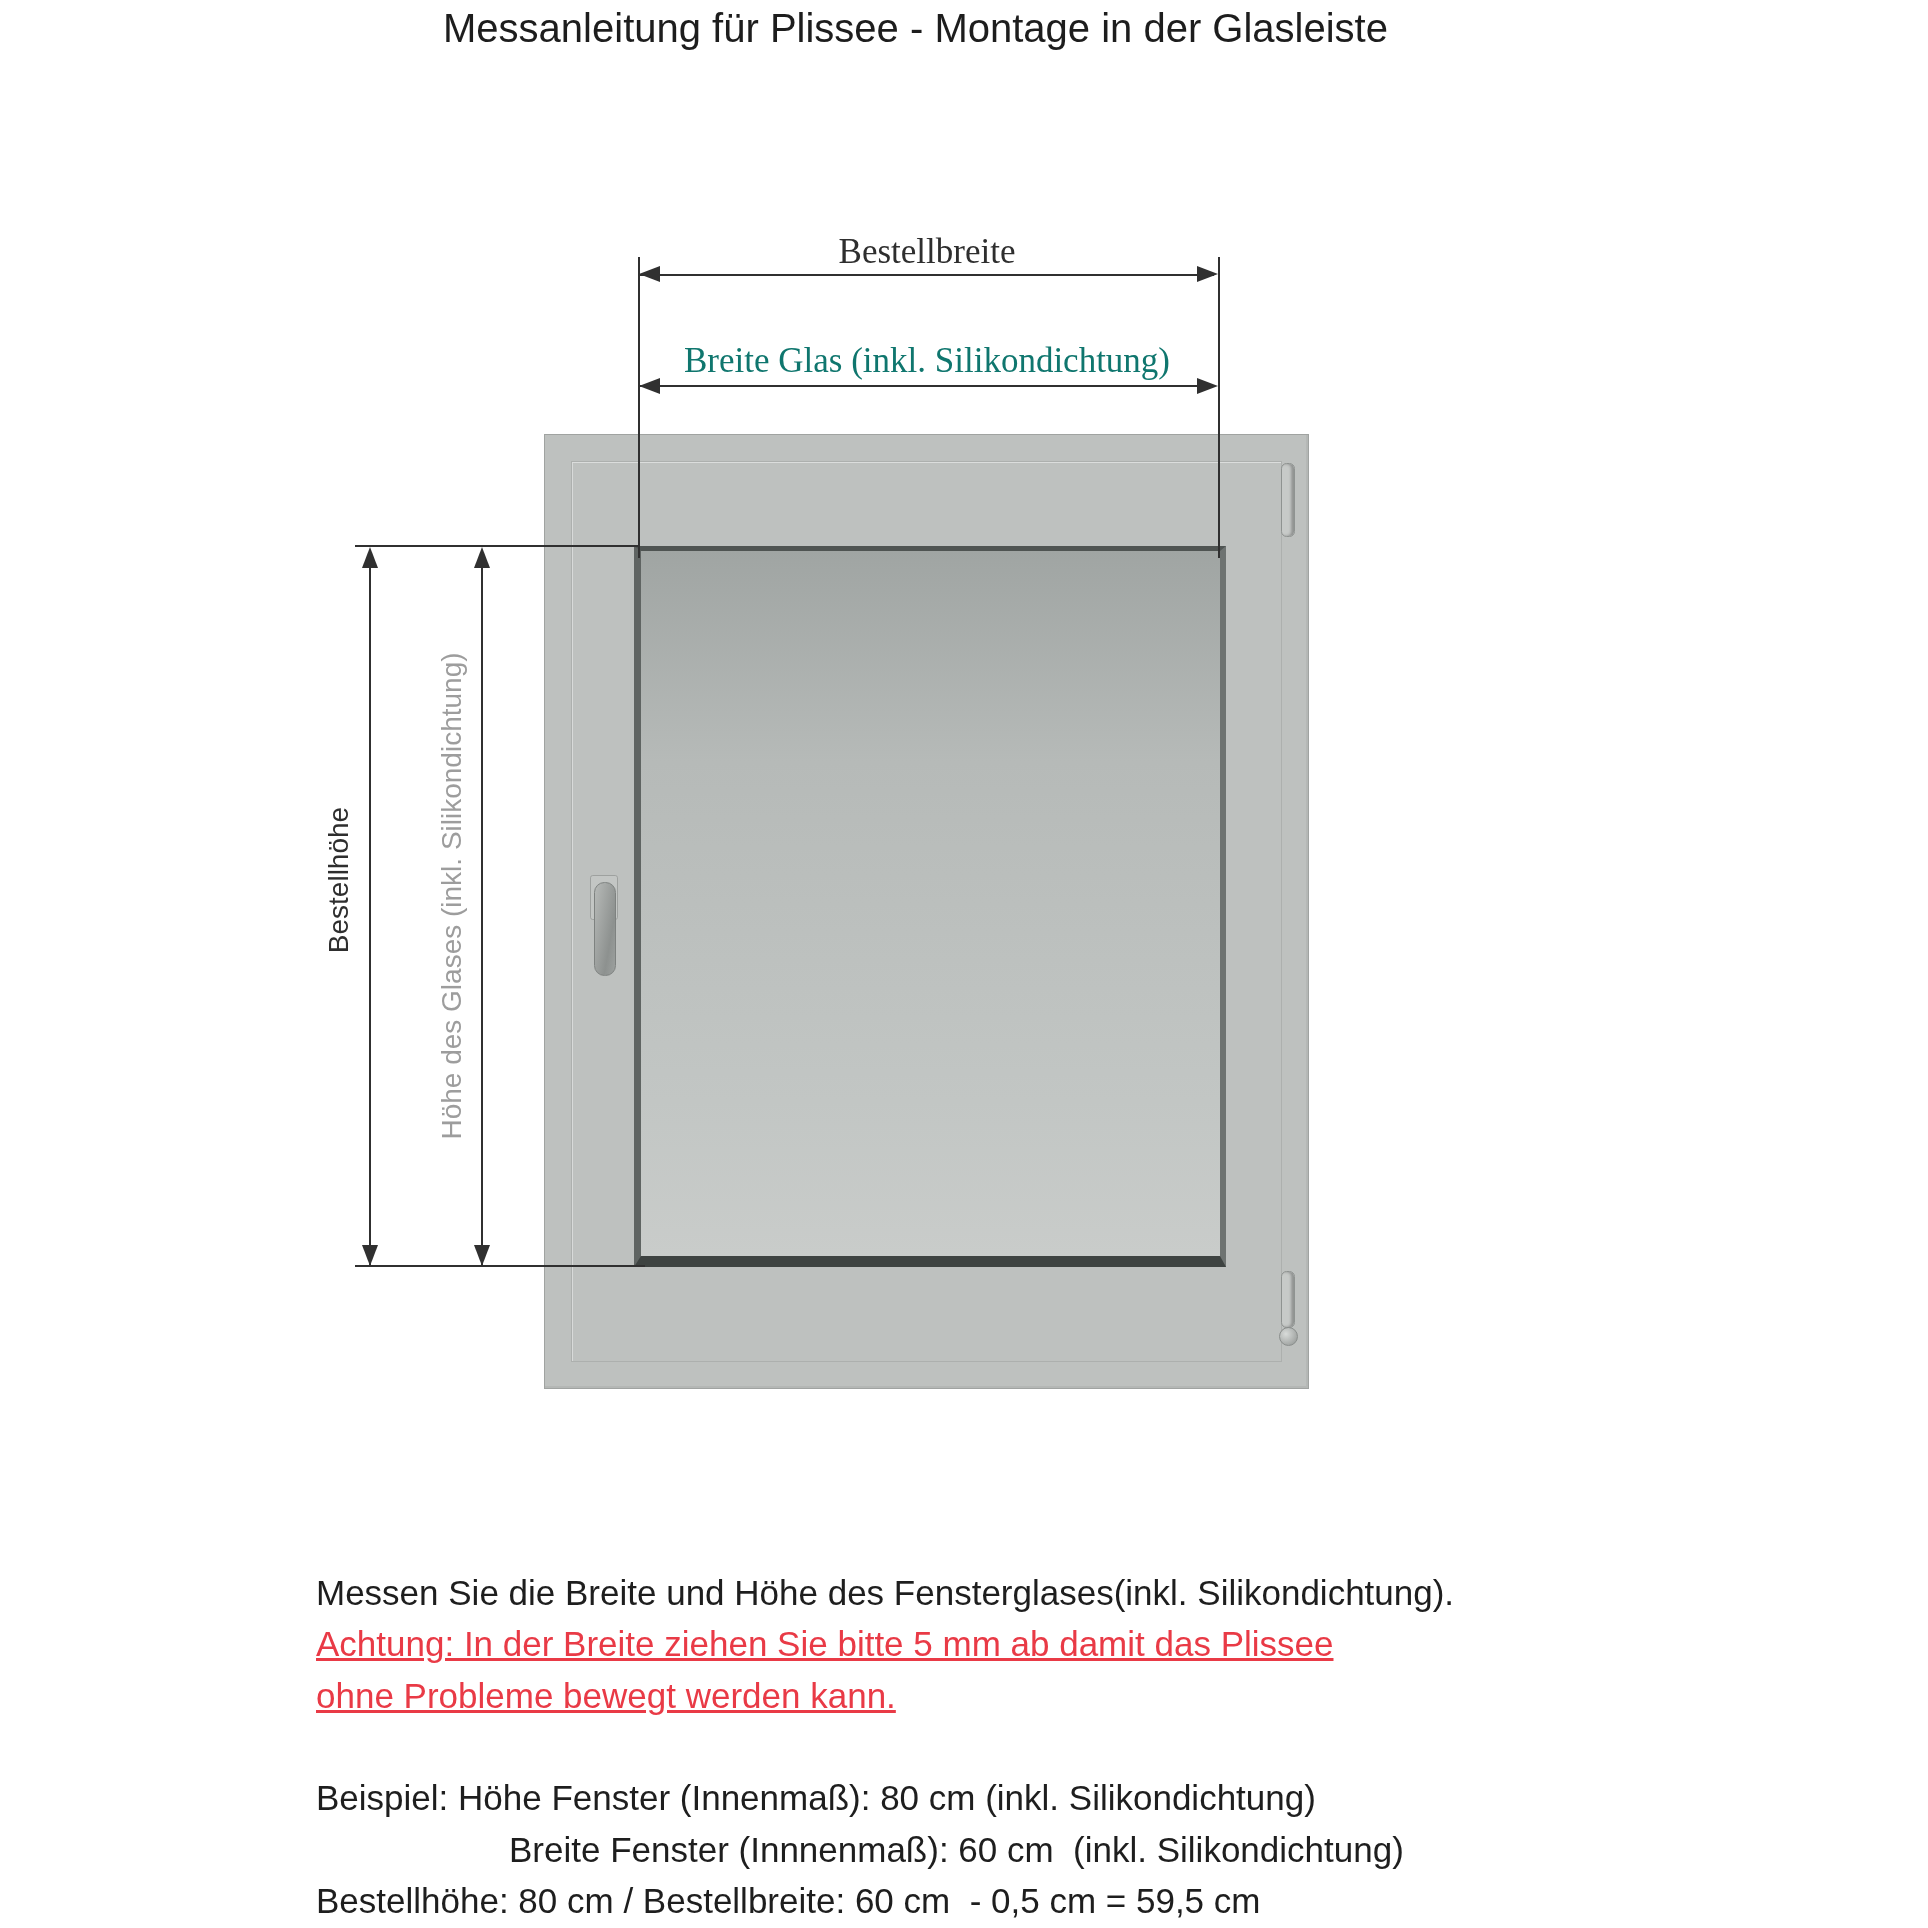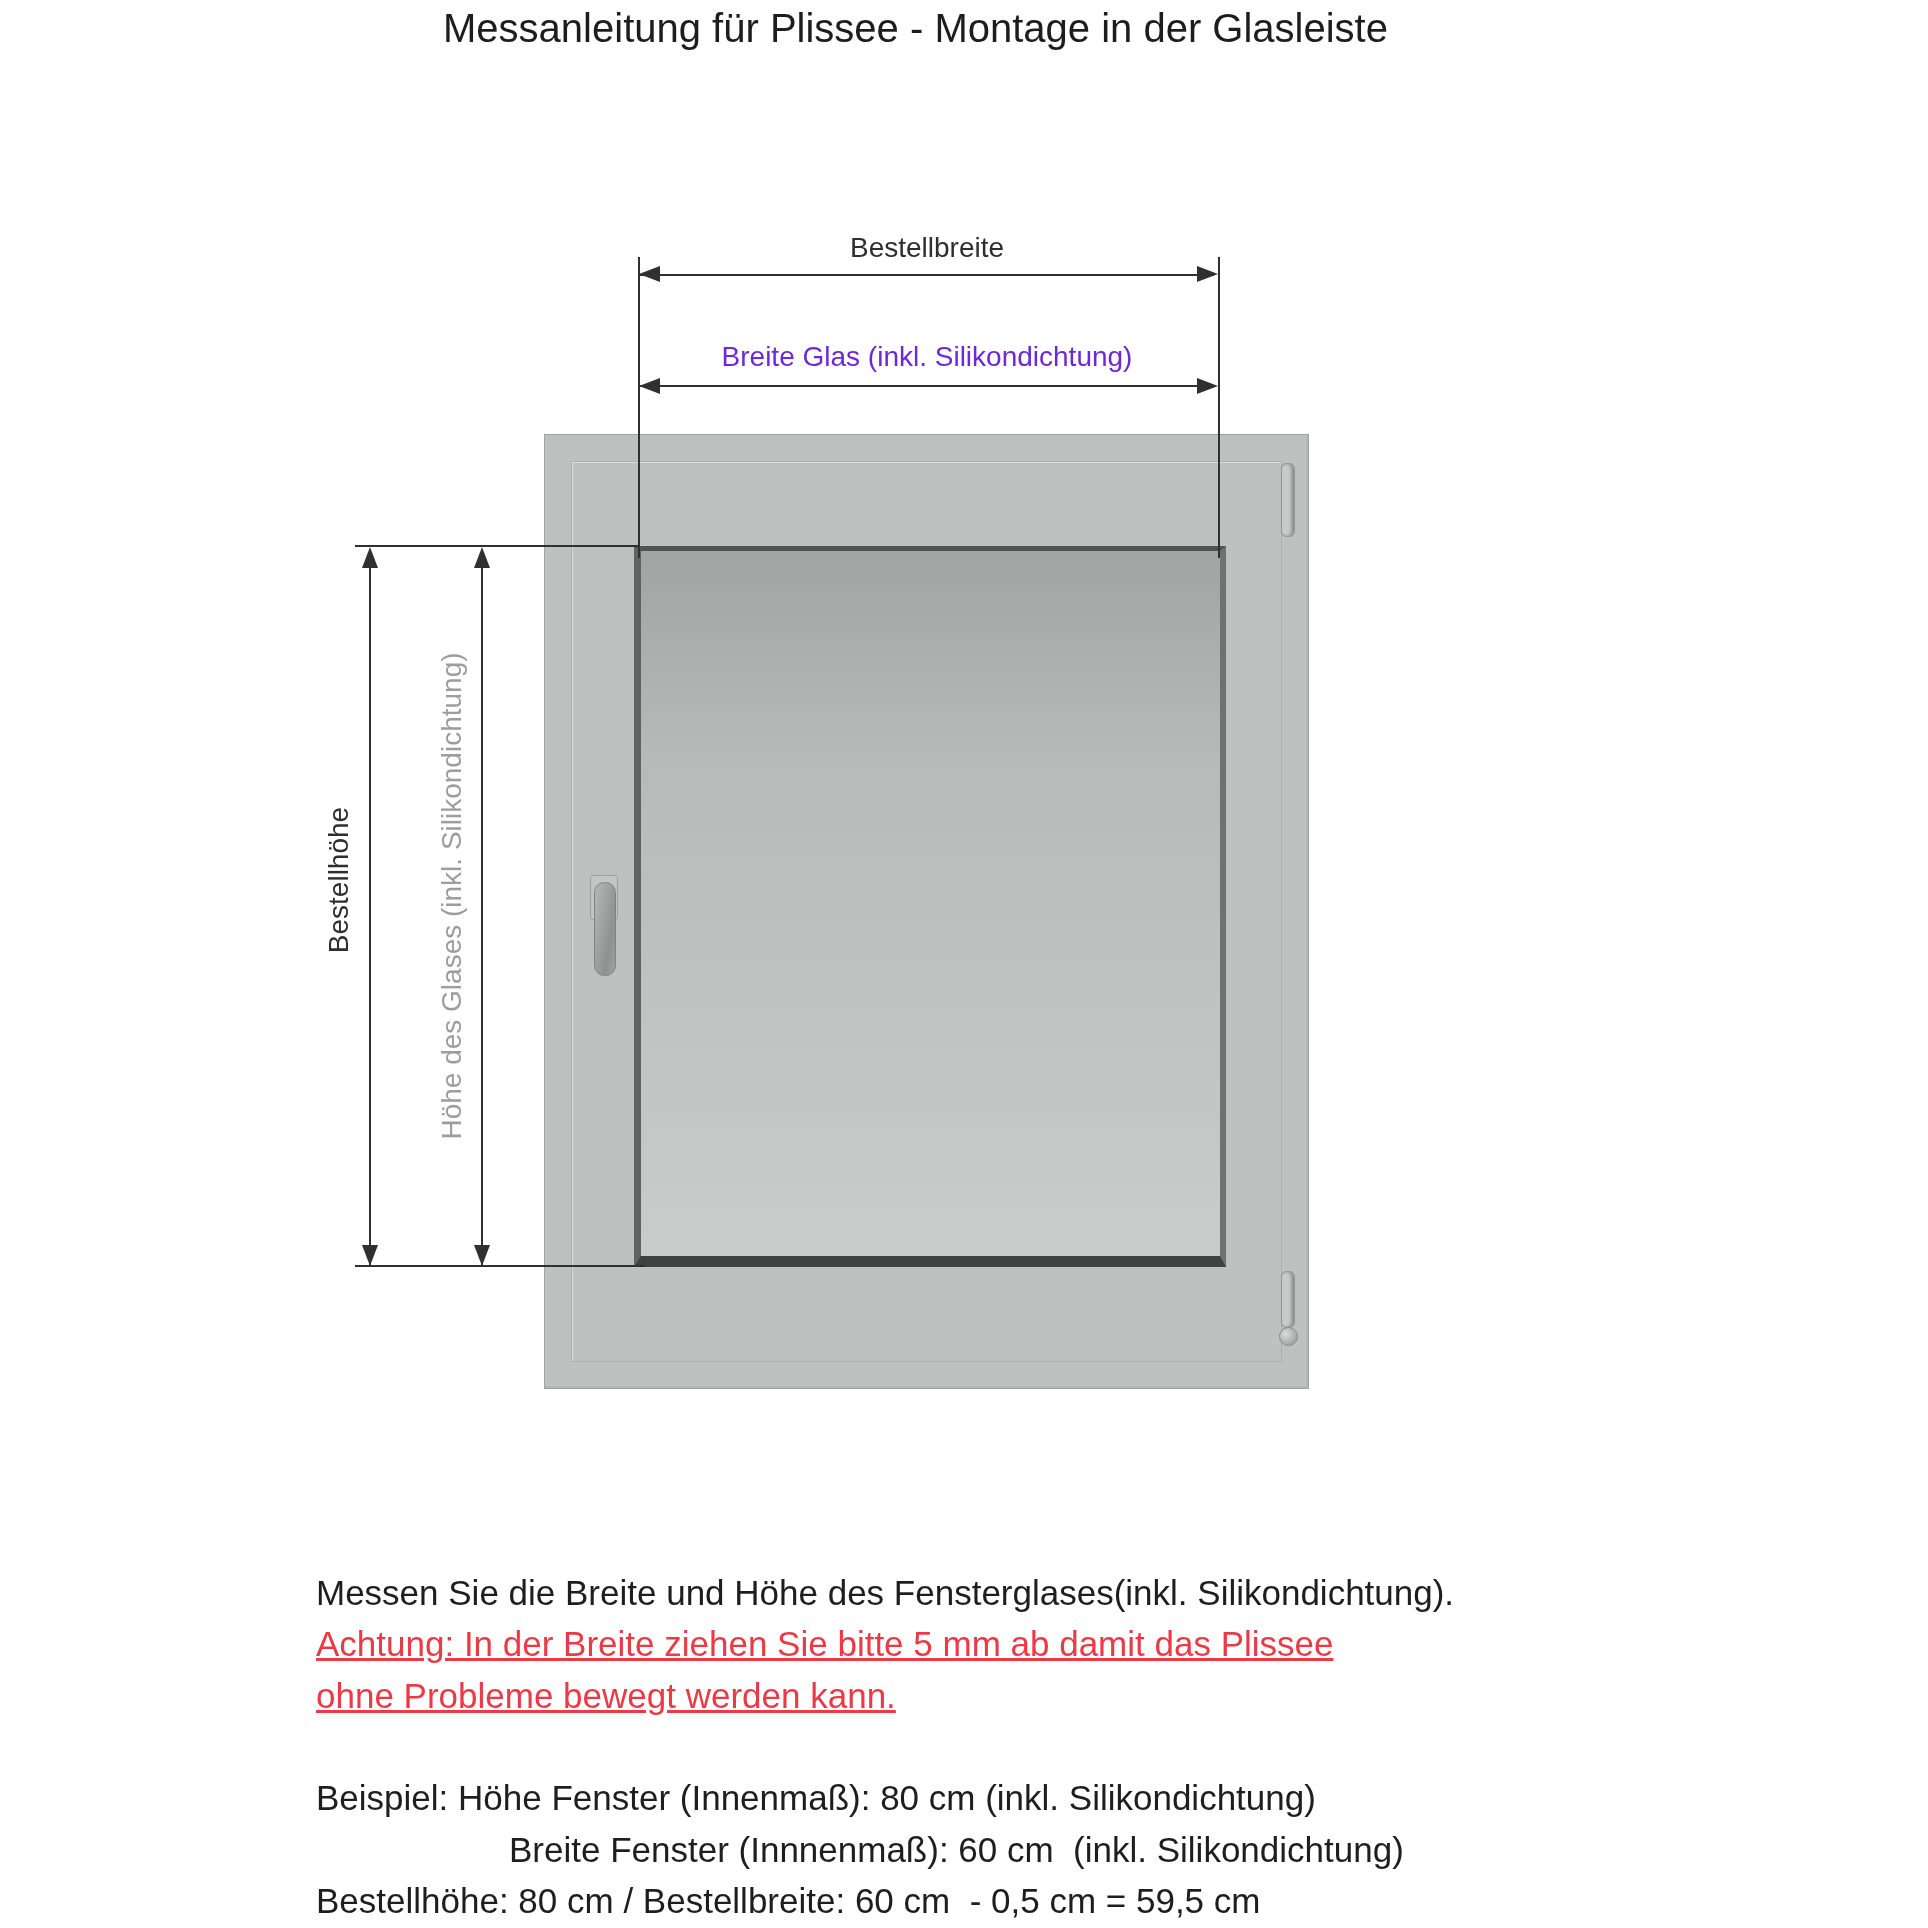--- a/index.html
+++ b/index.html
@@ -6,22 +6,22 @@
   .page{
     position:relative;width:1712px;height:1928px;background:#ffffff;
     font-family:"Liberation Sans", sans-serif;overflow:hidden;color:#1e1e1e;
   }
   .abs{position:absolute;}
   .title{
     left:0;top:5.6px;width:1831px;text-align:center;
     font-size:40px;color:#1d1d1d;white-space:nowrap;
   }
   
-  .dim-label{position:absolute;font-size:28px;white-space:nowrap;transform:translateX(-50%);color:#2e2e2e;}
-  .dim-label.gray{color:#6d28d9;}
+  .dim-label{position:absolute;font-size:35px;white-space:nowrap;transform:translateX(-50%);color:#2e2e2e;font-family:Liberation Serif, serif;}
+  .dim-label.gray{color:#0f766e;}
   .dim-label-v{position:absolute;font-size:28px;white-space:nowrap;
     transform:translate(-50%,-50%) rotate(-90deg);color:#2e2e2e;}
   .dim-label-v.gray{color:#9d9d9d;}
   
   .dline{position:absolute;background:#303030;}
   .ah{position:absolute;width:0;height:0;border-style:solid;}
   .ah-left {border-width:8.5px 21px 8.5px 0;border-color:transparent #303030 transparent transparent;}
   .ah-right{border-width:8.5px 0 8.5px 21px;border-color:transparent transparent transparent #303030;}
   .ah-up   {border-width:0 8.5px 21px 8.5px;border-color:transparent transparent #303030 transparent;}
   .ah-down {border-width:21px 8.5px 0 8.5px;border-color:#303030 transparent transparent transparent;}

